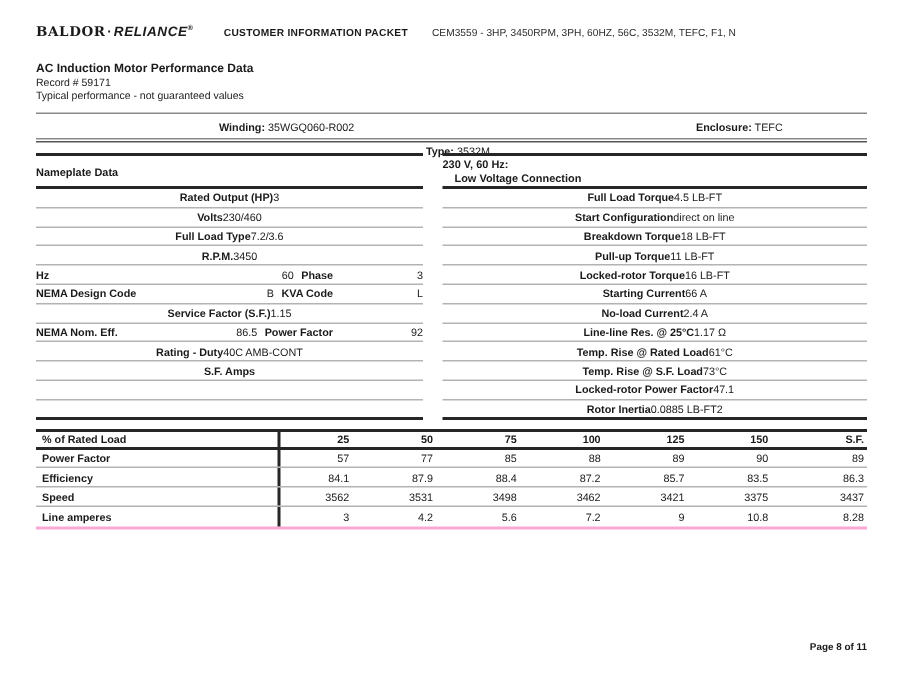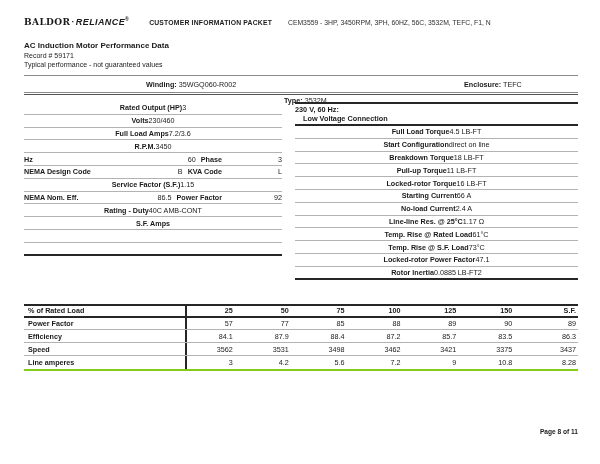--- a/index.html
+++ b/index.html
@@ -50,21 +50,21 @@
   }
   .trow:last-child { border-bottom:2px solid #262626; }
   .trow .lbl { font-weight:bold; white-space:nowrap; }
   .trow .val { white-space:nowrap; }
   .trow.four { display:grid; grid-template-columns:auto 1fr auto 60px; }
   .trow.four .val { text-align:right; padding-right:5px; }
   .trow.four .v2 { text-align:right; padding-right:0; }
 
   
   .load-title { margin-top:20px; font-size:7.4px; font-weight:bold; }
-  .load-table { margin-top:24px; border-bottom:2px solid #84cc16; }
+  .load-table { margin-top:6px; border-bottom:2px solid #f9a8d4; }
   .lrow { display:grid; grid-template-columns:163px repeat(7, 1fr); align-items:center; font-size:7.2px; }
   .lrow > span { text-align:right; padding-right:10px; white-space:nowrap; }
   .lrow > span:first-child { text-align:left; padding-right:0; padding-left:4px; font-weight:bold; border-right:2px solid #262626; height:100%; display:flex; align-items:center; }
   .lrow > span:last-child { padding-right:2px; }
   .lrow.lhead { height:14px; border-top:2px solid #262626; border-bottom:2px solid #262626; font-weight:bold; }
   .lrow.ldata { height:12.8px; border-bottom:1px solid #b3b3b3; }
   .lrow.ldata:last-child { border-bottom:none; }
 
   
   .footer { position:absolute; right:22px; top:428px; font-size:6.6px; font-weight:bold; }
@@ -91,31 +91,34 @@
       <div class="winding-row">
         <span class="wseg1"><span class="wlbl">Winding:</span> <span>35WGQ060-R002</span></span>
         <span class="wseg2"><span class="wlbl">Type:</span> <span>3532M</span></span>
         <span class="wseg3"><span class="wlbl">Enclosure:</span> <span>TEFC</span></span>
       </div>
       <div class="double-rule"></div>
     </div>
 
     <div class="tables">
       <div class="tcol-left">
+        <div class="thead">
+          <span>Nameplate Data</span>
+        </div>
         <div>
             <div class="trow">
               <span class="lbl">Rated Output (HP)</span>
               <span class="val">3</span>
             </div>
             <div class="trow">
               <span class="lbl">Volts</span>
               <span class="val">230/460</span>
             </div>
             <div class="trow">
-              <span class="lbl">Full Load Amps</span>
+              <span class="lbl">Full Load Type</span>
               <span class="val">7.2/3.6</span>
             </div>
             <div class="trow">
               <span class="lbl">R.P.M.</span>
               <span class="val">3450</span>
             </div>
             <div class="trow four">
               <span class="lbl">Hz</span>
               <span class="val">60</span>
               <span class="lbl">Phase</span>

